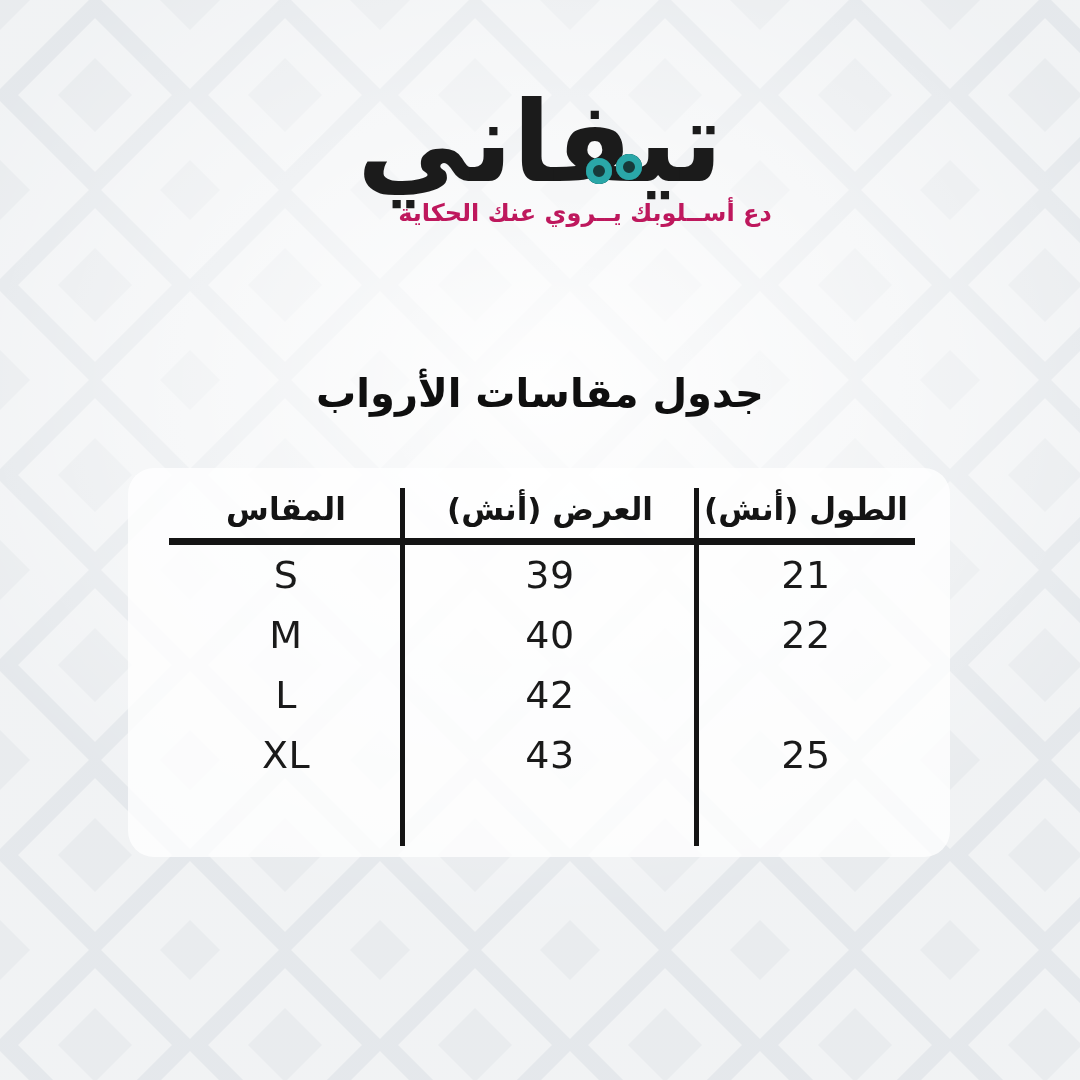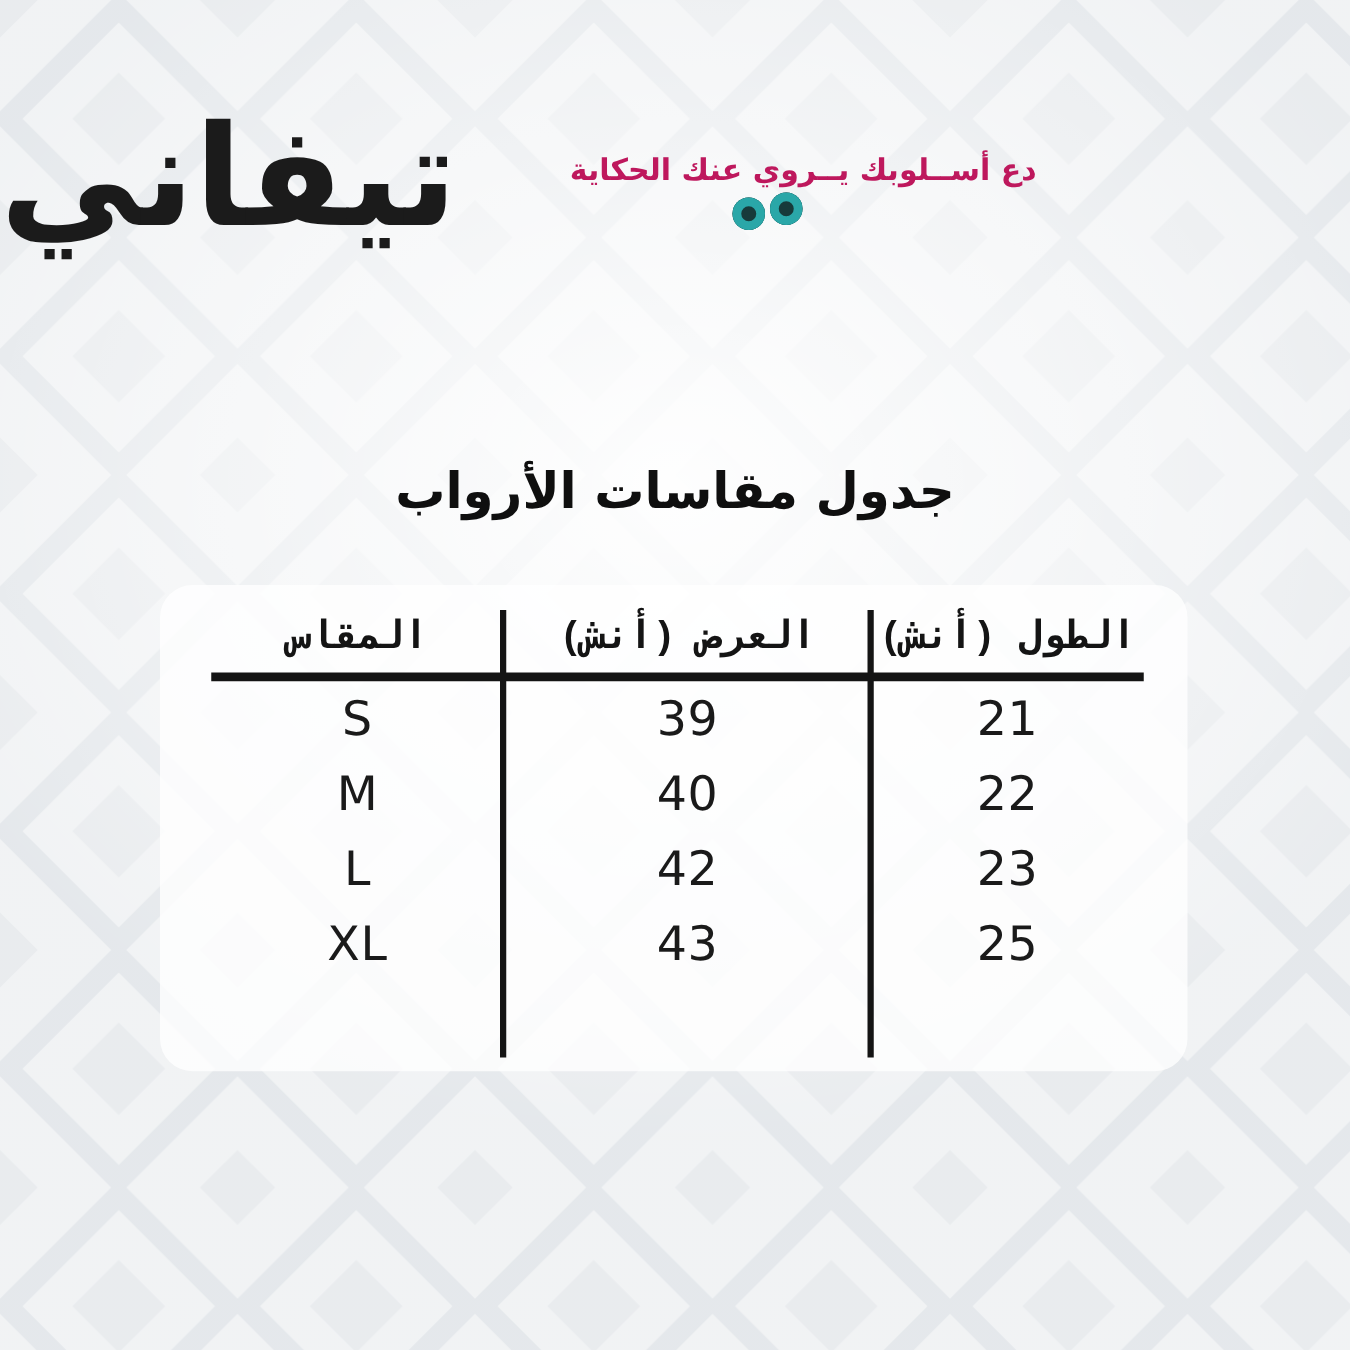--- a/index.html
+++ b/index.html
@@ -16,21 +16,21 @@
     position: absolute; inset: 0;
     background: radial-gradient(ellipse 640px 520px at 50% 36%,
                 rgba(255,255,255,0.95) 0%,
                 rgba(255,255,255,0.45) 62%,
                 rgba(255,255,255,0.12) 100%);
   }
 
   
   .logo-wrap {
     position: absolute; top: 74px; left: 0; width: 1080px;
-    display: flex; flex-direction: row; align-items: center;
+    display: flex; flex-direction: column; align-items: center;
   }
   .logo-text {
     position: relative;
     font-size: 112px; font-weight: bold; line-height: 1.22;
     color: #1b1b1b; direction: rtl;
   }
   .logo-dot {
     position: absolute; width: 26px; height: 26px; border-radius: 50%;
     background: #2aa7a8; box-shadow: inset 0 0 0 7px #2aa7a8, inset 0 0 0 20px #173a3a;
   }
@@ -68,21 +68,21 @@
   .vline.v1 { left: 272px; }
   .vline.v2 { left: 566px; }
 
   .thead {
     position: absolute; left: 41px; top: 0; width: 746px; height: 70px;
     display: grid; grid-template-columns: 234px 294px 218px;
     align-items: center; padding-top: 12px; box-sizing: border-box;
   }
   .th {
     text-align: center; direction: rtl;
-    font-size: 31px; font-weight: bold; color: #141414; font-family: Liberation Mono, monospace;
+    font-size: 31px; font-weight: bold; color: #141414;
   }
   .tbody { position: absolute; left: 41px; top: 77px; width: 746px; }
   .tr {
     display: grid; grid-template-columns: 234px 294px 218px;
     height: 60px; align-items: center;
   }
   .td {
     text-align: center; font-size: 38px; color: #1a1a1a;
     letter-spacing: 0.5px;
   }
@@ -134,21 +134,20 @@
       <div class="td">21</div>
     </div>
     <div class="tr">
       <div class="td">M</div>
       <div class="td">40</div>
       <div class="td">22</div>
     </div>
     <div class="tr">
       <div class="td">L</div>
       <div class="td">42</div>
-      <div class="td">23</div>
     </div>
     <div class="tr">
       <div class="td">XL</div>
       <div class="td">43</div>
       <div class="td">25</div>
     </div>
   </div>
 </div>
 
 </body></html>

